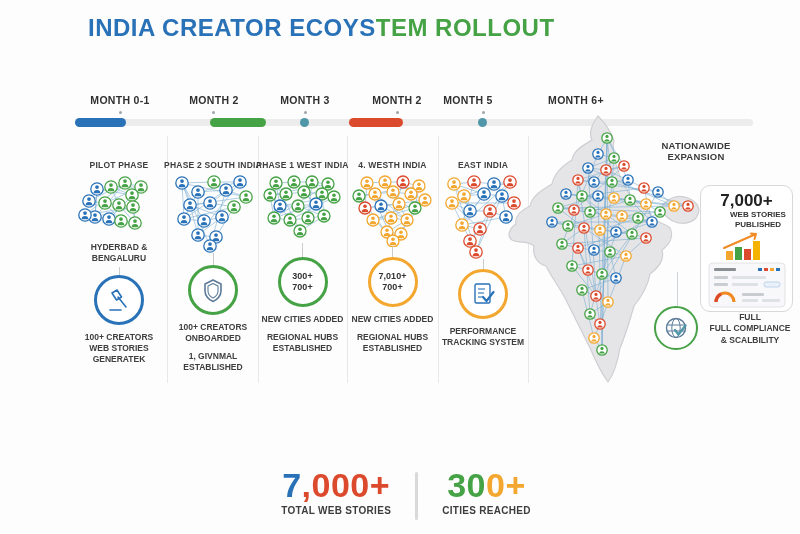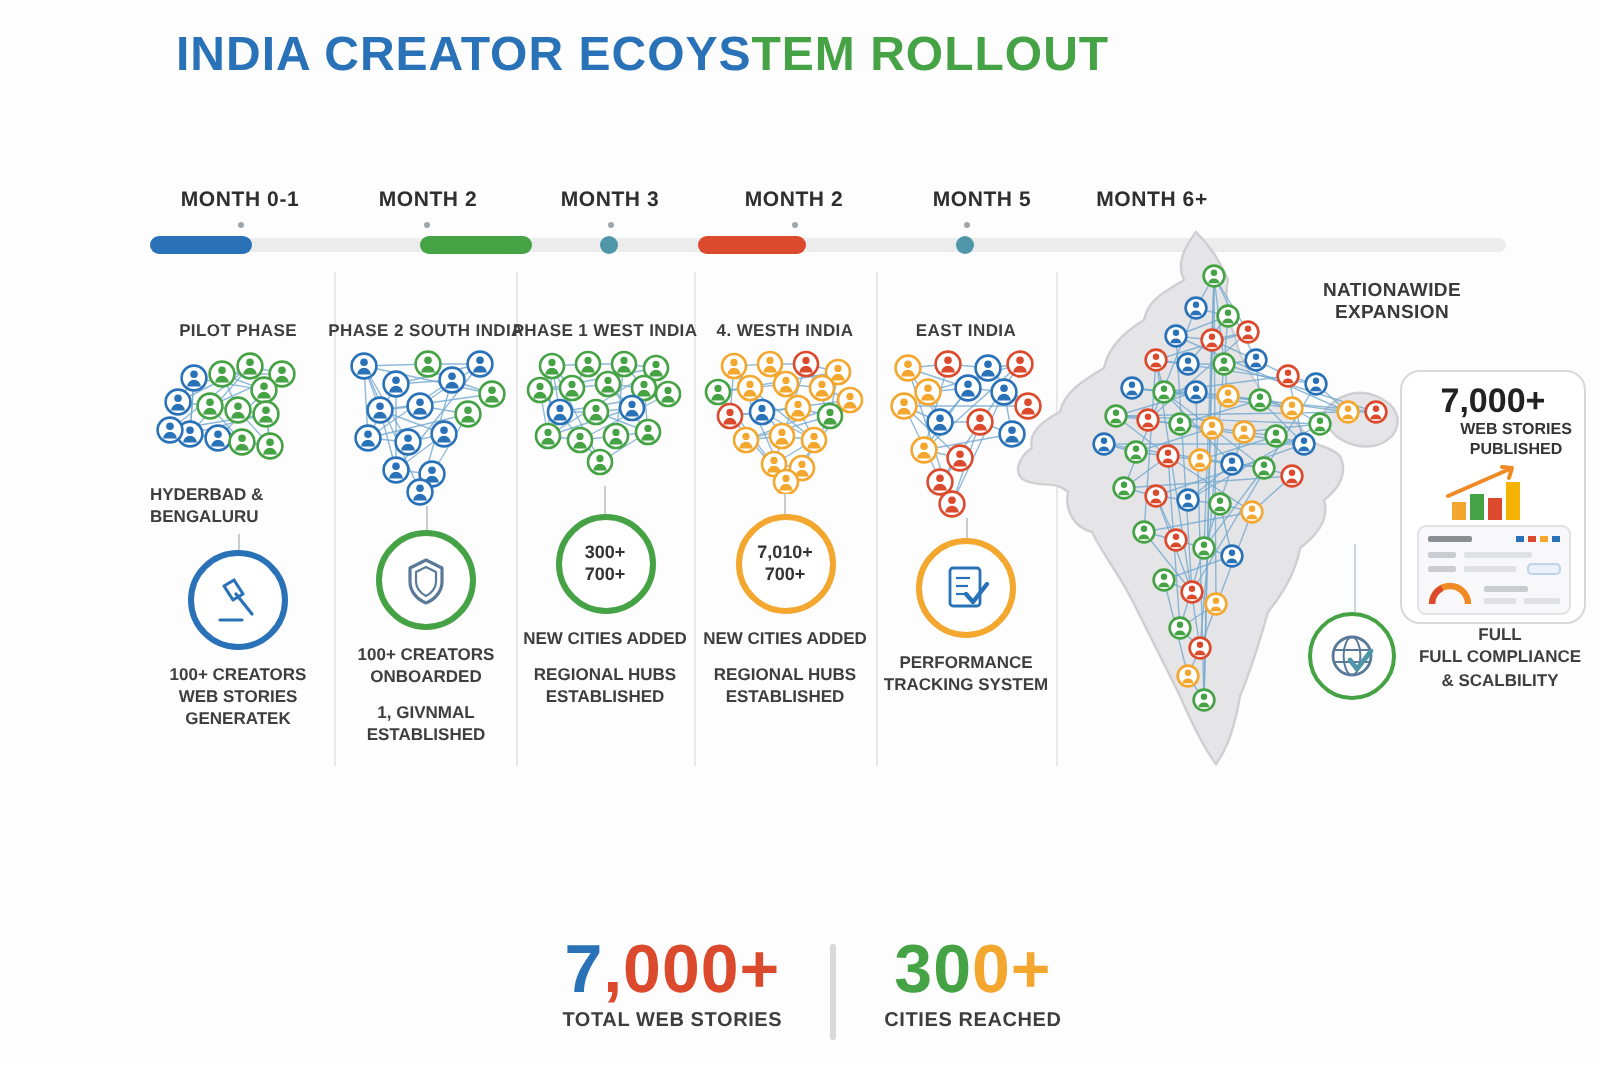--- a/index.html
+++ b/index.html
@@ -4,41 +4,41 @@
 <style>
   html,body{margin:0;padding:0;background:#fff;}
   .canvas{position:relative;width:800px;height:532px;background:#fdfdfd;overflow:hidden;
           font-family:"Liberation Sans","DejaVu Sans",sans-serif;}
   
   .title{position:absolute;left:88px;top:14px;font-size:24px;font-weight:800;letter-spacing:.5px;}
   .title .t1{color:var(--blue);}
   .title .t2{color:var(--green);}
   
   .month{position:absolute;top:94px;width:92px;text-align:center;font-size:10.5px;font-weight:700;color:#2f2f2f;letter-spacing:.3px;}
-  .m0{left:74px}.m1{left:168px}.m2{left:259px}.m3{left:351px}.m4{left:445px}.m5{left:530px}
+  .m0{left:74px}.m1{left:168px}.m2{left:259px}.m3{left:351px}.m4{left:422px}.m5{left:530px}
   .tick{position:absolute;top:111px;width:3px;height:3px;border-radius:50%;background:var(--gray_dot);}
   
   .track{position:absolute;left:75px;top:119px;width:678px;height:7px;background:var(--track);border-radius:4px;}
   .seg{position:absolute;top:118px;height:9px;border-radius:5px;}
   .seg-blue{left:75px;width:51px;background:var(--blue);}
   .seg-green{left:210px;width:56px;background:var(--green);}
   .seg-red{left:349px;width:54px;background:var(--red);}
   .tdot{position:absolute;top:118px;width:9px;height:9px;border-radius:50%;background:var(--teal);}
   
   .sep{position:absolute;top:136px;height:247px;width:1px;background:#e8e8e8;}
   
   .col{position:absolute;top:135px;display:flex;flex-direction:column;align-items:center;}
   .c1{left:75px;width:88px;}
   .c2{left:170px;width:86px;}
   .c3{left:260px;width:85px;}
   .c4{left:349px;width:87px;}
   .c5{left:440px;width:86px;}
   .phase{height:18px;line-height:16px;font-size:8.5px;font-weight:700;color:#3e3e3e;white-space:nowrap;letter-spacing:.2px;margin-top:22px;}
   .net{display:block;}
-  .location{font-size:8.5px;font-weight:700;color:#3e3e3e;text-align:left;line-height:1.3;height:28px;display:flex;align-items:center;}
+  .location{font-size:8.5px;font-weight:700;color:#3e3e3e;text-align:center;line-height:1.3;height:28px;display:flex;align-items:center;}
   .connector{width:1px;background:#c9ccce;}
   .badge{width:44px;height:44px;border-radius:50%;background:#fff;display:flex;align-items:center;justify-content:center;flex-direction:column;flex-shrink:0;}
   .badge.b-blue{border:3px solid var(--blue);}
   .badge.b-green{border:3px solid var(--green);}
   .badge.b-orange{border:3px solid var(--orange);}
   .badge-text{font-size:9px;font-weight:700;color:#333;line-height:1.2;text-align:center;}
   .caption{margin-top:7px;font-size:8.5px;font-weight:700;color:#3e3e3e;text-align:center;line-height:1.3;}
   
   .exp-header{position:absolute;left:634px;top:140px;width:124px;text-align:center;font-size:9.5px;font-weight:700;color:#3a3a3a;letter-spacing:.2px;}
   .map-svg{position:absolute;left:502px;top:110px;}

